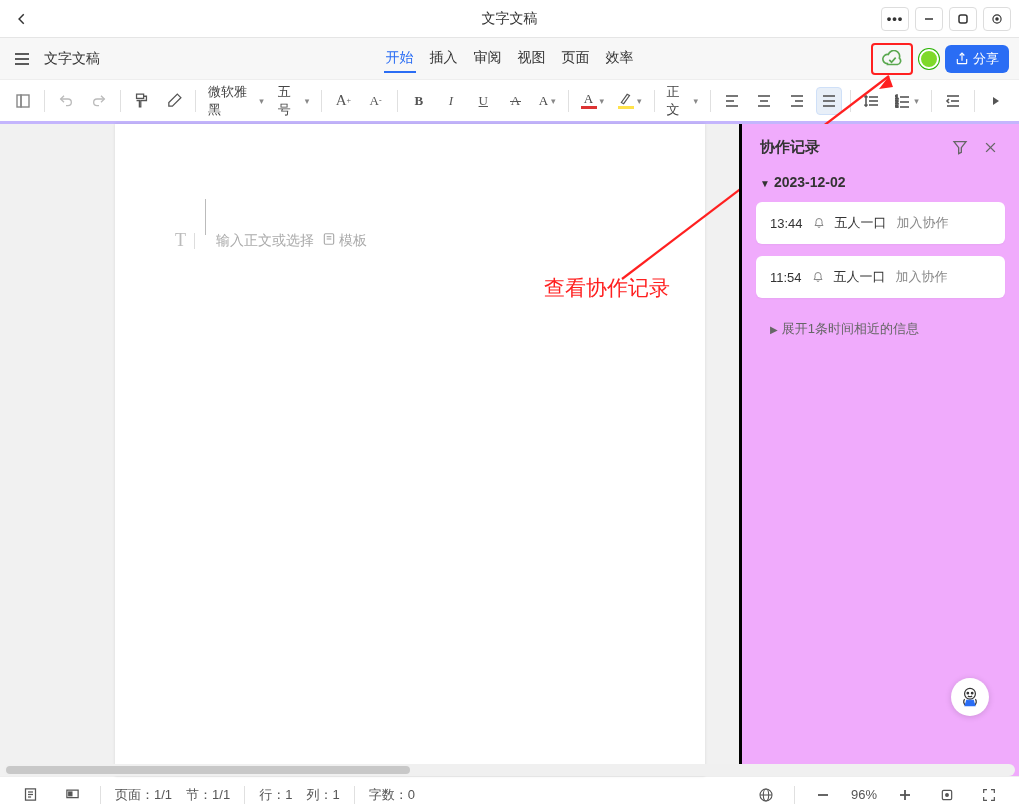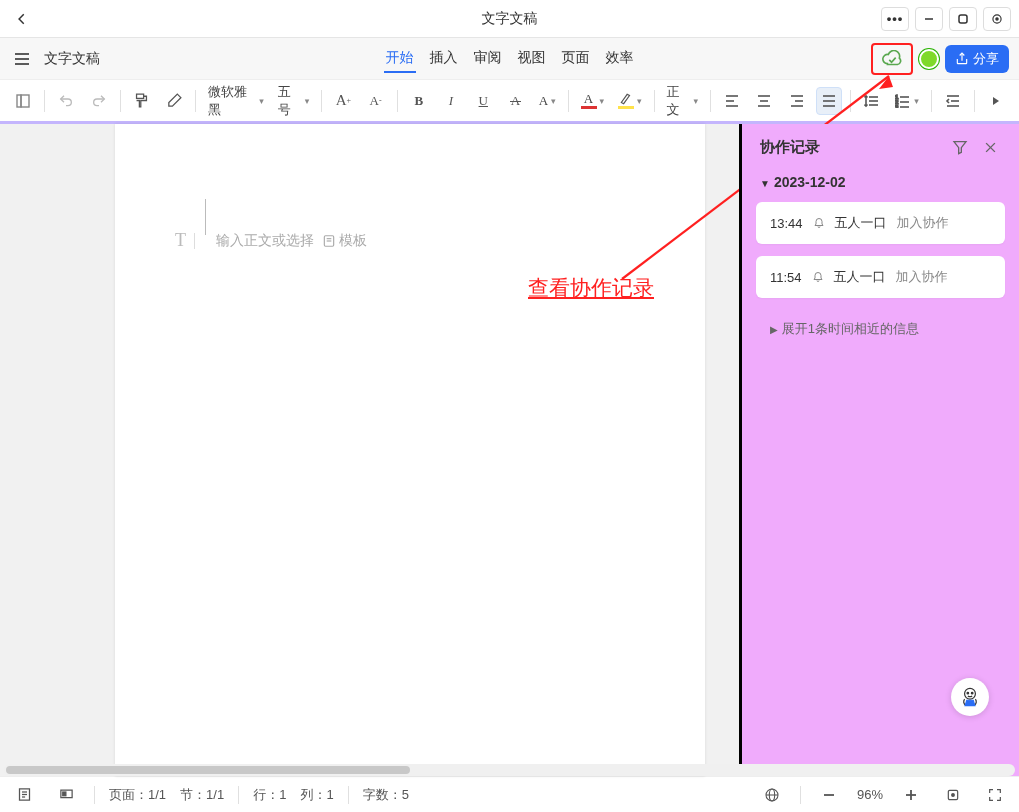--- a/index.html
+++ b/index.html
@@ -39,21 +39,21 @@
   .sidepanel .date .tri { margin-right:4px; font-size:10px; }
   .sidepanel .card { margin:6px 14px; background:#fff; border-radius:6px; padding:12px 14px; font-size:13px; display:flex; align-items:center; gap:10px; box-shadow:0 1px 2px rgba(0,0,0,0.04); }
   .sidepanel .card .time { color:#333; }
   .sidepanel .card .bell { color:#888; font-size:12px; }
   .sidepanel .card .user { color:#333;text-align:right; }
   .sidepanel .card .action { color:#888; }
   .sidepanel .expand { margin:6px 14px; padding:10px 14px; font-size:13px; color:#666; cursor:pointer; }
   .sidepanel .expand .tri2 { font-size:10px; margin-right:4px; }
   .annot-text { position:absolute; color:#ff2020; font-size:21px; font-weight:500; }
   .annot-line { position:absolute; }
-  .statusbar { height:36px; border-top:1px solid #eee; display:flex; align-items:center; padding:0 10px; gap:14px; font-size:13px; color:#555; background:#fff; }
+  .statusbar { height:36px; border-top:1px solid #eee; display:flex; align-items:center; padding:0 16px; gap:14px; font-size:13px; color:#555; background:#fff; }
   .statusbar .sb { display:flex; align-items:center; gap:4px; }
   .statusbar .sep2 { width:1px; height:18px; background:#e0e0e0; }
   .statusbar .spacer { flex:1; }
   .hscroll { position:absolute; bottom:36px; left:4px; right:4px; height:12px; background:#f0f0f0; border-radius:6px; }
   .hscroll .thumb { position:absolute; left:2px; top:2px; height:8px; width:40%; background:#c8c8c8; border-radius:4px; }
   .underline-acc { display:inline-flex; flex-direction:column; align-items:center; line-height:1; }
   .underline-acc .bar { width:16px; height:3px; margin-top:1px; }
   .floatball { position:absolute; right:30px; bottom:60px; width:38px; height:38px; border-radius:50%; background:#fff; box-shadow:0 1px 6px rgba(0,0,0,0.15); display:flex; align-items:center; justify-content:center; cursor:pointer; font-size:20px; }
 </style>
 </head>
@@ -265,32 +265,32 @@
     </div>
 </div>
 
 <div class="content">
   <div class="docpage">
     <div class="cursor"></div>
     <div class="placeholder">
       <span class="Ticon">T</span>
       <span style="width:14px;border-left:1px solid #ddd;height:16px"></span>
       <span>输入正文或选择</span>
-      <span style="display:inline-flex;align-items:center;gap:3px;color:#aaa">
+      <span style="display:inline-flex;align-items:flex-start;gap:3px;color:#aaa">
           <svg width="14" height="14" viewBox="0 0 24 24" fill="none" stroke="#aaa" stroke-width="2">
             <rect x="4" y="3" width="16" height="18" rx="2"></rect>
             <line x1="8" y1="8" x2="16" y2="8"></line>
             <line x1="8" y1="12" x2="16" y2="12"></line>
           </svg>
           <span>模板</span>
         </span>
     </div>
   </div>
 
-  <div class="annot-text" style="top:150px; left:528px;text-decoration:underline;">查看协作记录</div>
+  <div class="annot-text" style="top:150px; left:544px;">查看协作记录</div>
   <svg class="annot-line" style="top:-55px; left:615px;" width="290" height="220">
     <line x1="7" y1="210" x2="274" y2="7" stroke="#ff2020" stroke-width="2.2"></line>
     <polygon points="274,7 264,20 278,18" fill="#ff2020"></polygon>
   </svg>
 
   <div class="sidepanel">
     <div class="head">
       <div class="title">协作记录</div>
       <div class="ib">
           <svg width="16" height="16" viewBox="0 0 24 24" fill="none" stroke="#666" stroke-width="2">
@@ -361,21 +361,21 @@
         <rect x="6" y="8" width="5" height="6" fill="#555"></rect>
       </svg>
     </div>
   <div class="sep2"></div>
   <div class="sb">页面：1/1</div>
   <div class="sb">节：1/1</div>
   <div class="sep2"></div>
   <div class="sb">行：1</div>
   <div class="sb">列：1</div>
   <div class="sep2"></div>
-  <div class="sb">字数：5</div>
+  <div class="sb">字数：0</div>
   <div class="spacer"></div>
   <div class="tbtn">
       <svg width="16" height="16" viewBox="0 0 24 24" fill="none" stroke="#555" stroke-width="1.6">
         <circle cx="12" cy="12" r="9"></circle>
         <ellipse cx="12" cy="12" rx="4" ry="9"></ellipse>
         <line x1="3" y1="12" x2="21" y2="12"></line>
       </svg>
     </div>
   <div class="sep2"></div>
   <div class="tbtn">

